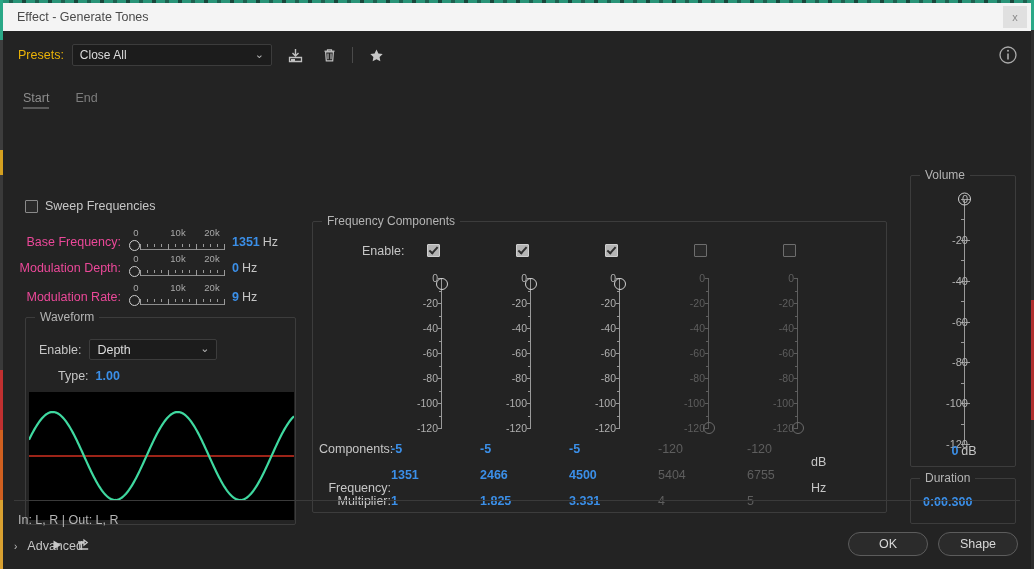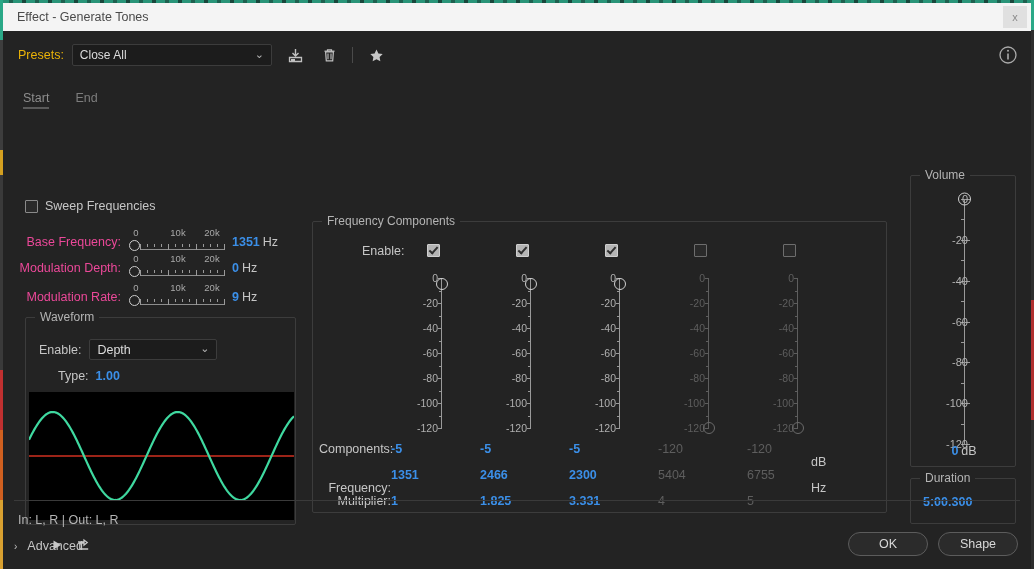--- a/index.html
+++ b/index.html
@@ -618,21 +618,21 @@
       <div class="fc-values" id="fcvalues">
           <div class="fcv-rowlabel" style="top: 0px;">Components:</div>
           <div class="fcv-cell" style="left: 78px; top: 0px;">-5</div>
           <div class="fcv-cell" style="left: 167px; top: 0px;">-5</div>
           <div class="fcv-cell" style="left: 256px; top: 0px;">-5</div>
           <div class="fcv-cell dim" style="left: 345px; top: 0px;">-120</div>
           <div class="fcv-cell dim" style="left: 434px; top: 0px;">-120</div>
           <div class="fcv-rowlabel" style="top: 15px; margin-top: 24px;">Frequency:</div>
           <div class="fcv-cell" style="left: 78px; top: 26px;">1351</div>
           <div class="fcv-cell" style="left: 167px; top: 26px;">2466</div>
-          <div class="fcv-cell" style="left: 256px; top: 26px;">2300</div>
+          <div class="fcv-cell" style="left: 256px; top: 26px;">4500</div>
           <div class="fcv-cell dim" style="left: 345px; top: 26px;">5404</div>
           <div class="fcv-cell dim" style="left: 434px; top: 26px;">6755</div>
           <div class="fcv-rowlabel" style="top: 52px;">Multiplier:</div>
           <div class="fcv-cell" style="left: 78px; top: 52px;">1</div>
           <div class="fcv-cell" style="left: 167px; top: 52px;">1.825</div>
           <div class="fcv-cell" style="left: 256px; top: 52px;">3.331</div>
           <div class="fcv-cell dim" style="left: 345px; top: 52px;">4</div>
           <div class="fcv-cell dim" style="left: 434px; top: 52px;">5</div>
           <div class="fcv-unit" style="left: 498px; top: 13px;">dB</div>
           <div class="fcv-unit" style="left: 498px; top: 39px;">Hz</div>
@@ -672,21 +672,21 @@
           <div class="vol-tick" style="top: 247.583px; left: 50px; width: 4px;"></div>
           <div class="vol-handle" style="top: 23px;"></div>
         </div>
       <div class="vol-value">
         <b>0</b><span>dB</span>
       </div>
     </div>
 
     <div class="group dur-group">
       <div class="g-title">Duration</div>
-      <div class="dur-value">5:00.300</div>
+      <div class="dur-value">0:00.300</div>
     </div>
 
     <div class="advanced">
       <div class="adv-chev">›</div>
       <div class="adv-label">Advanced</div>
     </div>
   </div>
 
   <div class="footer-sep"></div>
   <div class="io-text">In: L, R | Out: L, R</div>

